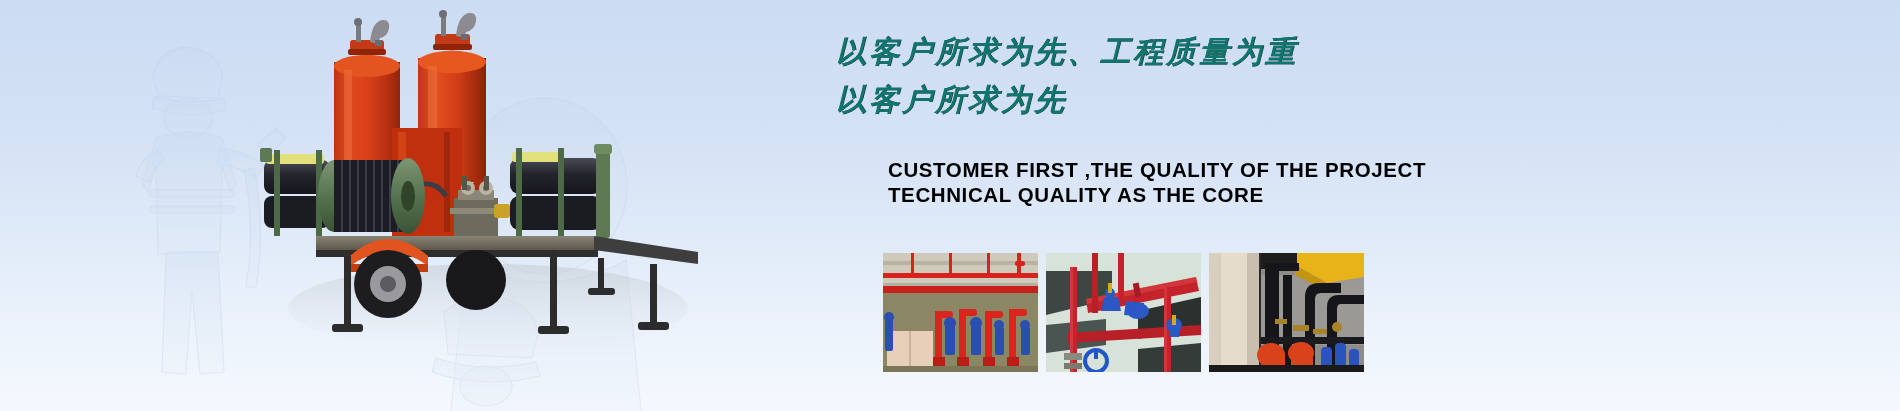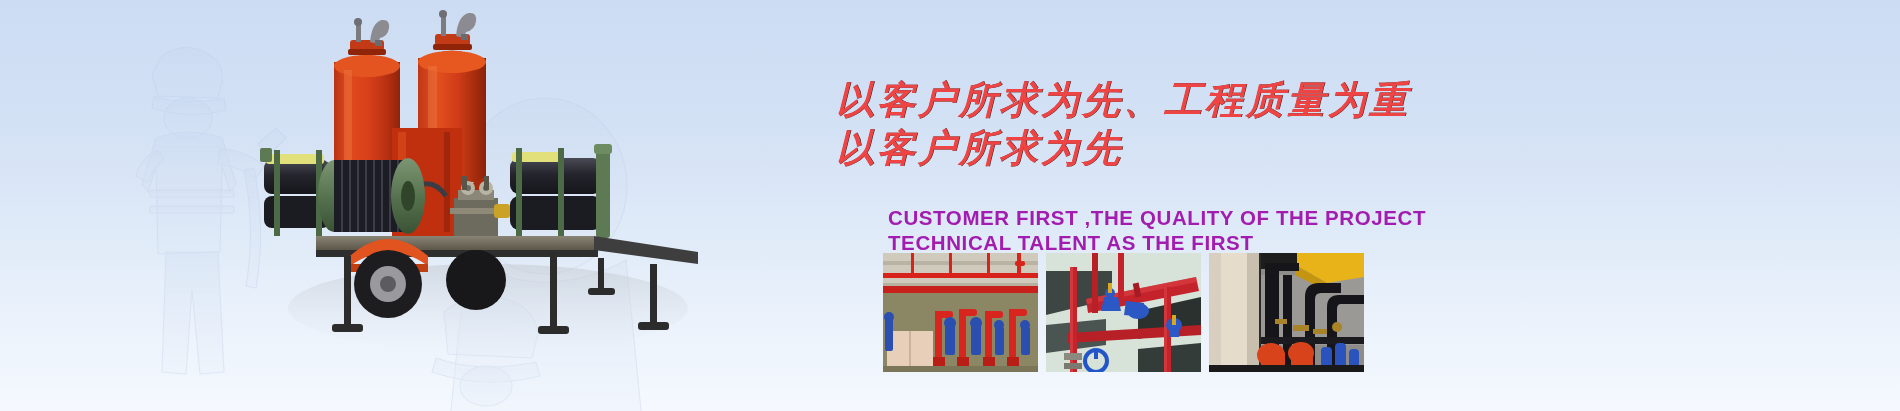--- a/index.html
+++ b/index.html
@@ -20,42 +20,40 @@
   #wm-right { left:420px; top:90px;  width:250px; height:330px; opacity:.35; }
 
   
   #product { position:absolute; left:258px; top:8px; width:480px; height:352px; }
   #product svg { display:block; width:100%; height:100%; }
 
   
   .copy { position:absolute; left:888px; top:0; width:700px; }
 
   .headline {
-    color:#ef4444;
+    color:#0f766e;
     font-family:"Liberation Serif", serif;
     font-weight:700;
     font-style:italic;
-    font-size:38px;
+    font-size:30px;
     line-height:52px;
     letter-spacing:3px;
     white-space:nowrap;
     text-shadow:0.5px 0 0 #1c1c1c;
-    margin-top:48px;
   }
   #headline-1 { position:absolute; left:-52px; top:26px; }
   #headline-2 { position:absolute; left:-52px; top:74px; }
 
   .subline {
-    color:#a21caf;
+    color:#000000;
     font-size:20.5px;
     font-weight:700;
     letter-spacing:.6px;
     line-height:26px;
     white-space:nowrap;
-    margin-top:48px;
   }
   #sub-1 { position:absolute; left:0; top:157px; }
   #sub-2 { position:absolute; left:0; top:182px; }
 
   
   .thumbs { position:absolute; left:883px; top:253px; display:flex; gap:8px; }
   .thumb {
     width:155px; height:119px;
     overflow:hidden;
     position:relative;
@@ -269,21 +267,21 @@
         <rect x="330" y="280" width="27" height="7" rx="3"></rect>
       </g>
     </svg>
   </div>
 
   <div class="copy">
     <div class="headline" id="headline-1">以客户所求为先、工程质量为重</div>
     <div class="headline" id="headline-2">以客户所求为先</div>
 
     <div class="subline" id="sub-1">CUSTOMER FIRST ,THE QUALITY OF THE PROJECT</div>
-    <div class="subline" id="sub-2">TECHNICAL TALENT AS THE FIRST</div>
+    <div class="subline" id="sub-2">TECHNICAL QUALITY AS THE CORE</div>
   </div>
 
   <div class="thumbs">
 
     <div class="thumb">
       <svg viewBox="0 0 155 119" xmlns="http://www.w3.org/2000/svg">
         <rect width="155" height="119" fill="#8e8a63"></rect>
         <rect x="0" y="0" width="155" height="30" fill="#cfcabc"></rect>
         <rect x="0" y="30" width="155" height="10" fill="#b5b0a0"></rect>
         <rect x="0" y="40" width="155" height="79" fill="#8b8764"></rect>

